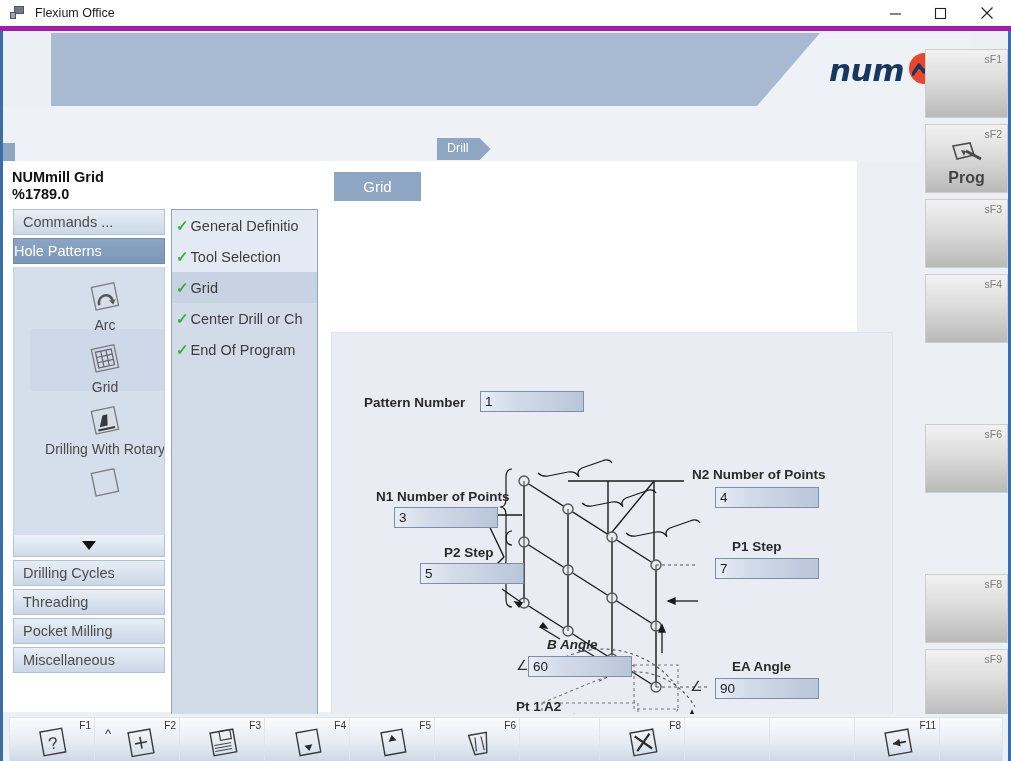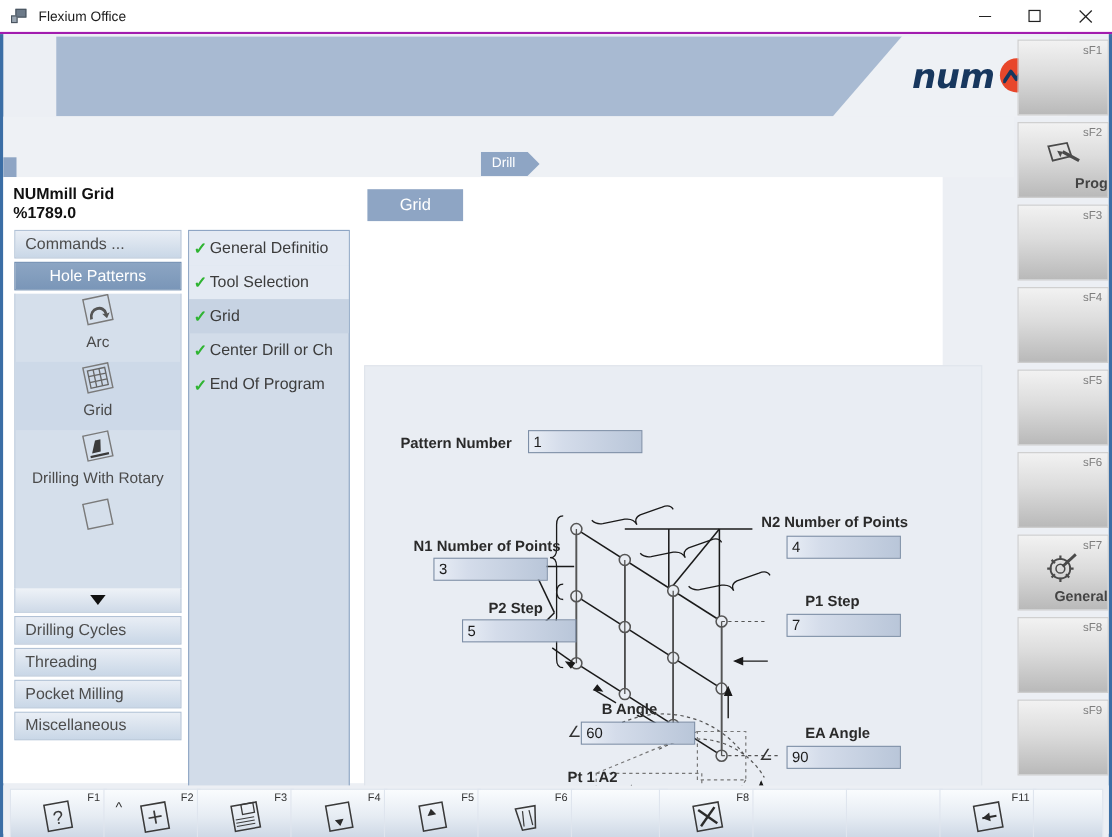--- a/index.html
+++ b/index.html
@@ -8,21 +8,21 @@
     font-family: "Liberation Sans", sans-serif;
     background:#ffffff;
     -webkit-font-smoothing: antialiased;
   }
   .app { position:relative; width:1011px; height:761px; background:#ffffff; }
 
   
   .titlebar{
     position:absolute; left:0; top:0; width:1011px; height:31px;
     background:#ffffff; display:flex; align-items:center;
-    border-bottom:2px solid #a21caf;
+    border-bottom:5px solid #a21caf;
   }
   .tb-icon{ width:16px; height:16px; margin-left:10px; position:relative; flex:0 0 auto;}
   .tb-icon .m1{ position:absolute; left:4px; top:1px; width:10px; height:8px; background:#6c7a89; border:1px solid #4a5560;}
   .tb-icon .m2{ position:absolute; left:0px; top:7px; width:6px; height:7px; background:#9aa6b2; border:1px solid #4a5560;}
   .tb-title{ font-size:12.5px; color:#1b1b1b; margin-left:9px; }
   .winbtns{ margin-left:auto; display:flex; height:31px; }
   .winbtn{ width:45px; height:31px; display:flex; align-items:center; justify-content:center; color:#222; font-size:13px;}
   .winbtn.close{ width:48px; }
   .winbtn svg{ display:block; }
 
@@ -80,30 +80,30 @@
   }
   .cmd-group{
     width:152px; height:26px; margin-bottom:3px;
     background:linear-gradient(to bottom,#e9eef5 0%, #c9d7e7 100%);
     border:1px solid #b2c2d6;
     display:flex; align-items:center; padding-left:9px;
     font-size:14.5px; color:#4c4c4c;
   }
   .cmd-group.sel{
     background:linear-gradient(to bottom,#8ca5c3 0%, #7a96b8 100%);
-    color:#ffffff; justify-content:center; padding-left:0;
+    color:#ffffff; padding-left:0;
     border:1px solid #6e8cb0;
   }
   .cmd-list{
     width:152px; height:268px; background:#d5dfeb; border-left:1px solid #c3d0df;
     border-right:1px solid #c3d0df; position:relative; overflow:hidden;
   }
   .cmd-item{
     width:100%; height:62px; display:flex; flex-direction:column;
-    align-items:center; justify-content:flex-start; padding-top:0;
+    align-items:center; justify-content:flex-start; padding-top:15px;margin-left:16px;
   }
   .cmd-item.hl{ background:#cdd9e8; }
   .cmd-icon{ width:40px; height:36px; }
   .cmd-label{ font-size:14px; color:#4a4a4a; line-height:16px; margin-top:-1px; white-space:nowrap;}
   .cmd-scroll{
     width:152px; height:22px; margin-bottom:3px;
     background:linear-gradient(to bottom,#eef2f7 0%, #cfdae8 100%);
     border:1px solid #b2c2d6; border-top:none;
     display:flex; align-items:center; justify-content:center;
   }
@@ -139,29 +139,29 @@
     background:linear-gradient(to right,#e9eef6 0%, #d4dcea 30%, #b9c6d9 100%);
     border:1px solid #7d8ea6; font-size:13.5px; color:#1c1c1c;
     display:flex; align-items:center; padding-left:4px;
   }
   .flabel{
     position:absolute; font-size:13.5px; font-weight:bold; color:#2a2a2a; white-space:nowrap;
   }
   .angsym{ position:absolute; font-size:14px; color:#333; }
 
   
-  .rbar{ position:absolute; left:925px; top:5px; width:83px; height:679px; }
+  .rbar{ position:absolute; left:925px; top:18px; width:83px; height:679px; }
   .rbtn{
     position:absolute; left:0; width:83px; height:69px;
     background:linear-gradient(to bottom,#f2f2f2 0%, #dcdcdc 45%, #b9b9b9 100%);
     border:1px solid #cdcdcd;
   }
   .rbtn .sk{ position:absolute; right:5px; top:3px; font-size:10.5px; color:#7d7d7d; }
-  .rbtn .rlabel{ position:absolute; left:0; bottom:5px; width:100%; text-align:right;
-                 font-size:13px; font-weight:bold; color:#444; }
+  .rbtn .rlabel{ position:absolute; left:0; bottom:5px; width:100%; text-align:center;
+                 font-size:16px; font-weight:bold; color:#444; }
   .rbtn .ricon{ position:absolute; left:0; top:14px; width:100%; display:flex; justify-content:center;}
 
   
   .fbar{ position:absolute; left:3px; top:683px; width:1005px; height:72px; background:#eceff4;}
   .fbtn{
     position:absolute; top:3px; width:88px; height:62px;
     background:linear-gradient(to bottom,#fafcfe 0%, #e6ecf3 40%, #b9c7da 100%);
     border:1px solid #dfe5ee;
   }
   .fbtn .fk{ position:absolute; right:5px; top:2px; font-size:10px; color:#333; }
@@ -443,21 +443,21 @@
 
         <div class="flabel" style="left:360px;top:134px;">N2 Number of Points</div>
         <div class="field" style="left:383px;top:154px;width:104px;">4</div>
 
         <div class="flabel" style="left:112px;top:212px;">P2 Step</div>
         <div class="field" style="left:88px;top:230px;width:104px;">5</div>
 
         <div class="flabel" style="left:400px;top:206px;">P1 Step</div>
         <div class="field" style="left:383px;top:225px;width:104px;">7</div>
 
-        <div class="flabel" style="left:215px;top:304px;">B Angle</div>
+        <div class="flabel" style="left:215px;top:304px;font-style:italic;">B Angle</div>
         <div class="angsym" style="left:184px;top:324px;">∠</div>
         <div class="field" style="left:196px;top:323px;width:104px;">60</div>
 
         <div class="flabel" style="left:400px;top:326px;">EA Angle</div>
         <div class="angsym" style="left:358px;top:345px;">∠</div>
         <div class="field" style="left:383px;top:345px;width:104px;">90</div>
 
         <div class="flabel" style="left:184px;top:366px;">Pt 1 A2</div>
         <div class="field" style="left:162px;top:385px;width:104px;">15</div>
 
@@ -483,48 +483,24 @@
         </span>
         <span class="rlabel">Prog</span>
       </div>
 
       <div class="rbtn" style="top:150px;text-align:center;">
         <span class="sk">sF3</span>
       </div>
       <div class="rbtn" style="top:225px;">
         <span class="sk">sF4</span>
       </div>
-      <div class="rbtn" style="top:300px;">
-        <span class="sk">sF5</span>
-      </div>
       <div class="rbtn" style="top:375px;">
         <span class="sk">sF6</span>
       </div>
 
-      <div class="rbtn" style="top:450px;">
-        <span class="sk">sF7</span>
-        <span class="ricon">
-          <svg width="38" height="30" viewBox="0 0 38 30">
-            <circle cx="16" cy="16" r="9" fill="none" stroke="#4a4a4a" stroke-width="1.6"></circle>
-            <circle cx="16" cy="16" r="4" fill="none" stroke="#4a4a4a" stroke-width="1.4"></circle>
-            <g stroke="#4a4a4a" stroke-width="2">
-              <line x1="16" y1="4" x2="16" y2="8"></line>
-                <line x1="16" y1="24" x2="16" y2="28"></line>
-              <line x1="4" y1="16" x2="8" y2="16"></line>
-                <line x1="24" y1="16" x2="28" y2="16"></line>
-              <line x1="8" y1="8" x2="11" y2="11"></line>
-                <line x1="21" y1="21" x2="24" y2="24"></line>
-              <line x1="8" y1="24" x2="11" y2="21"></line>
-                <line x1="21" y1="11" x2="24" y2="8"></line>
-            </g>
-            <line x1="18" y1="14" x2="30" y2="3" stroke="#4a4a4a" stroke-width="2.6"></line>
-          </svg>
-        </span>
-        <span class="rlabel">General</span>
-      </div>
 
       <div class="rbtn" style="top:525px;">
         <span class="sk">sF8</span>
       </div>
       <div class="rbtn" style="top:600px;">
         <span class="sk">sF9</span>
       </div>
     </div>
 
     <div class="fbar">

